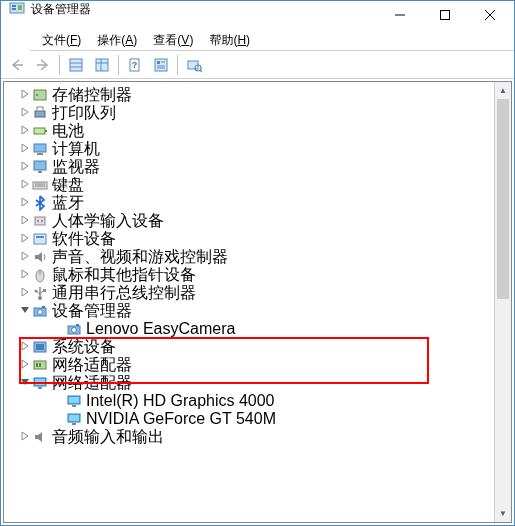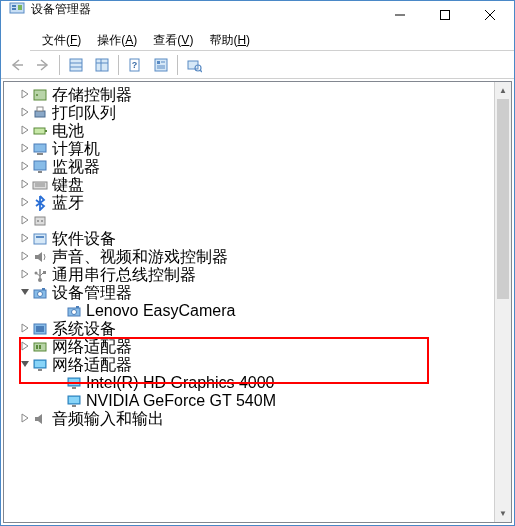--- a/index.html
+++ b/index.html
@@ -216,20 +216,21 @@
           <span class="expander"><svg width="10" height="10">
               <path d="M2 1 L8 5 L2 9 Z" fill="none" stroke="#888"></path>
             </svg></span>
           <span class="tree-icon">
             <svg width="16" height="16" viewBox="0 0 16 16">
               <rect x="3" y="4" width="10" height="8" fill="#ddd" stroke="#888"></rect>
               <circle cx="6" cy="8" r="1" fill="#888"></circle>
               <circle cx="10" cy="8" r="1" fill="#888"></circle>
             </svg>
           </span>
+          <span class="tree-label">人体学输入设备</span>
         </div>
         <div class="tree-item">
           <span class="expander"><svg width="10" height="10">
               <path d="M2 1 L8 5 L2 9 Z" fill="none" stroke="#888"></path>
             </svg></span>
           <span class="tree-icon">
             <svg width="16" height="16" viewBox="0 0 16 16">
               <rect x="2" y="3" width="12" height="10" fill="#d6e8f7" stroke="#5a8bc4"></rect>
               <rect x="4" y="5" width="8" height="2" fill="#5a8bc4"></rect>
             </svg>
@@ -240,20 +241,32 @@
           <span class="expander"><svg width="10" height="10">
               <path d="M2 1 L8 5 L2 9 Z" fill="none" stroke="#888"></path>
             </svg></span>
           <span class="tree-icon">
             <svg width="16" height="16" viewBox="0 0 16 16">
               <path d="M3 6 L6 6 L10 3 L10 13 L6 10 L3 10 Z" fill="#888"></path>
               <path d="M12 5 Q14 8 12 11" fill="none" stroke="#888"></path>
             </svg>
           </span>
           <span class="tree-label">声音、视频和游戏控制器</span>
+        </div>
+        <div class="tree-item">
+          <span class="expander"><svg width="10" height="10">
+              <path d="M2 1 L8 5 L2 9 Z" fill="none" stroke="#888"></path>
+            </svg></span>
+          <span class="tree-icon">
+            <svg width="16" height="16" viewBox="0 0 16 16">
+              <ellipse cx="8" cy="9" rx="4" ry="6" fill="#ddd" stroke="#888"></ellipse>
+              <line x1="8" y1="3" x2="8" y2="8" stroke="#888"></line>
+            </svg>
+          </span>
+          <span class="tree-label">鼠标和其他指针设备</span>
         </div>
         <div class="tree-item">
           <span class="expander"><svg width="10" height="10">
               <path d="M2 1 L8 5 L2 9 Z" fill="none" stroke="#888"></path>
             </svg></span>
           <span class="tree-icon">
             <svg width="16" height="16" viewBox="0 0 16 16">
               <circle cx="8" cy="13" r="2" fill="#888"></circle>
               <line x1="8" y1="2" x2="8" y2="13" stroke="#888" stroke-width="1.5"></line>
               <circle cx="4" cy="6" r="1.5" fill="#888"></circle>

